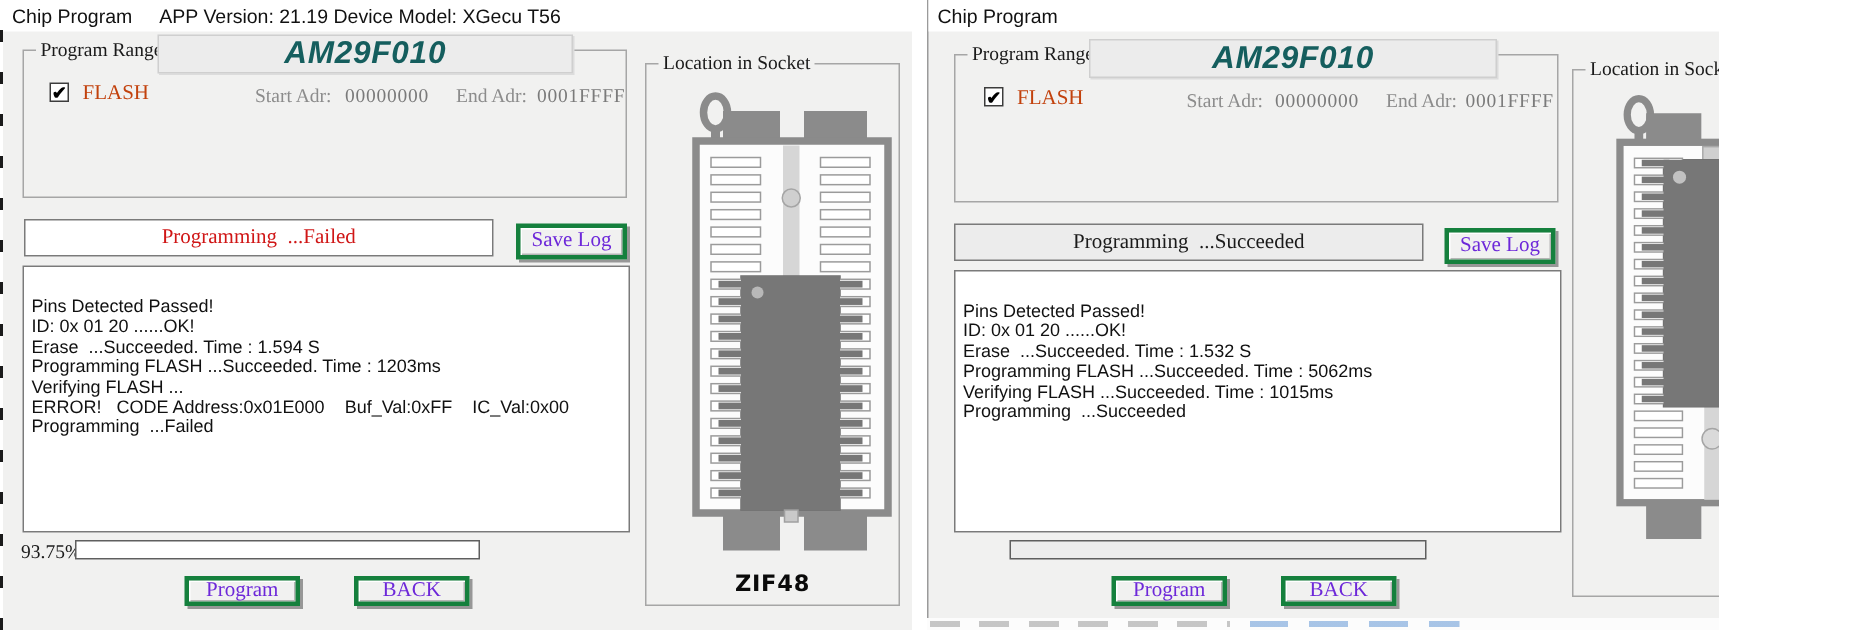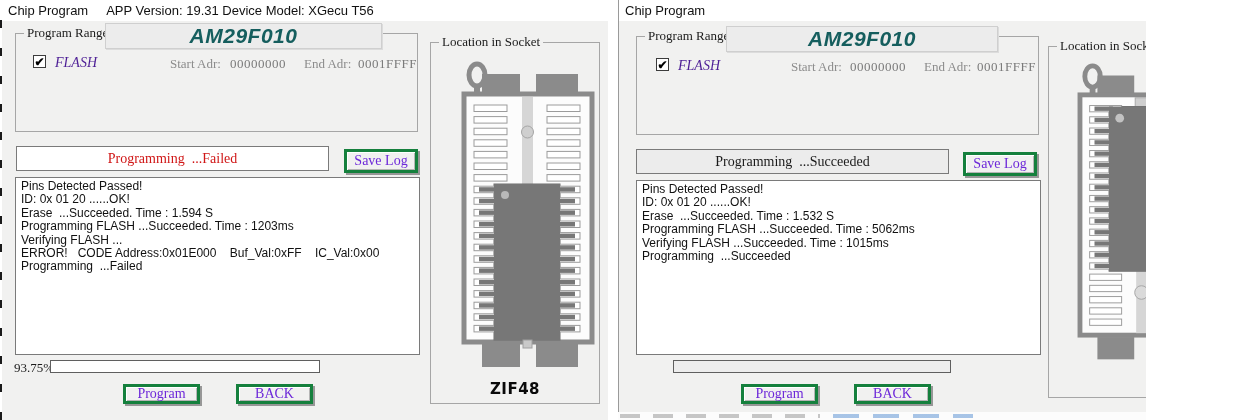--- a/index.html
+++ b/index.html
@@ -32,21 +32,21 @@
   }
   .chip-name {
     font-size:21px; font-weight:bold; font-style:italic; color:#155e5e; letter-spacing:.5px;
   }
   .checkbox {
     position:absolute; width:13px; height:13px; background:#fff; border:1px solid #3c3c3c;
     display:flex; align-items:center; justify-content:center;
   }
   .checkbox .mark { font-size:12px; line-height:10px; color:#000; font-weight:bold; }
   .flash-label {
-    position:absolute; font-family:"Liberation Serif", serif; font-size:14px; color:#4c1d95;font-style:italic;
+    position:absolute; font-family:"Liberation Serif", serif; font-size:14px; color:#c2410c;
   }
   .addr-label, .addr-value {
     position:absolute; font-family:Liberation Serif, serif; font-size:13px; color:#8c8c8c;
     white-space:nowrap;
   }
   .addr-value { color:#7a7a7a; letter-spacing:.5px; }
   .statusbox {
     position:absolute; height:25px; border:1px solid #7a7a7a;
     display:flex; align-items:center; justify-content:center;
     font-family:"Liberation Serif", serif; font-size:14px; white-space:pre;
@@ -54,21 +54,21 @@
   .btn {
     position:absolute; background:#f1f1f0; border:3px solid #15803d; color:#6d28d9;
     font-family:"Liberation Serif", serif; font-size:14px;
     display:flex; align-items:center; justify-content:center;
     box-shadow:inset 1px 1px 0 #ffffff, inset -1px -1px 0 #b5b5b5, 2px 2px 0 #979797;
     cursor:pointer; white-space:nowrap;
   }
   .logbox {
     position:absolute; background:#ffffff; border:1px solid #7a7a7a;
     font-family:"Liberation Sans", sans-serif; font-size:12px; line-height:13.4px;
-    color:#111; padding:2px 5px; white-space:pre; overflow:hidden;
+    color:#111; padding:20px 5px; white-space:pre; overflow:hidden;
   }
   .pct {
     position:absolute; font-family:"Liberation Serif", serif; font-size:13px; color:#1a1a1a;
   }
   .progressbar { position:absolute; height:13px; border:1px solid #5f5f5f; }
   .socket-svg { position:absolute; }
   .zif-label {
     position:absolute; text-align:center; font-size:15px; font-weight:bold; color:#0a0a0a;
     font-family:"DejaVu Sans", sans-serif; letter-spacing:.5px;
   }
@@ -98,21 +98,21 @@
   }
 </style>
 </head>
 <body>
 
 <div id="screen">
 
   <div class="win" id="win-left">
     <div class="titlebar">
       <span class="t1">Chip Program</span>
-      <span class="t2">APP Version: 19.31 Device Model: XGecu T56</span>
+      <span class="t2">APP Version: 21.19 Device Model: XGecu T56</span>
     </div>
 
     <div class="groupbox" style="left:13px; top:33px; width:403px; height:99px;">
       <span class="legend">Program Range</span>
     </div>
     <div class="chip-banner" style="left:103px; top:23px; width:277px;">
       <span class="chip-name">AM29F010</span>
     </div>
     <div class="checkbox" style="left:31px; top:55px;">
       <span class="mark">✔</span>

